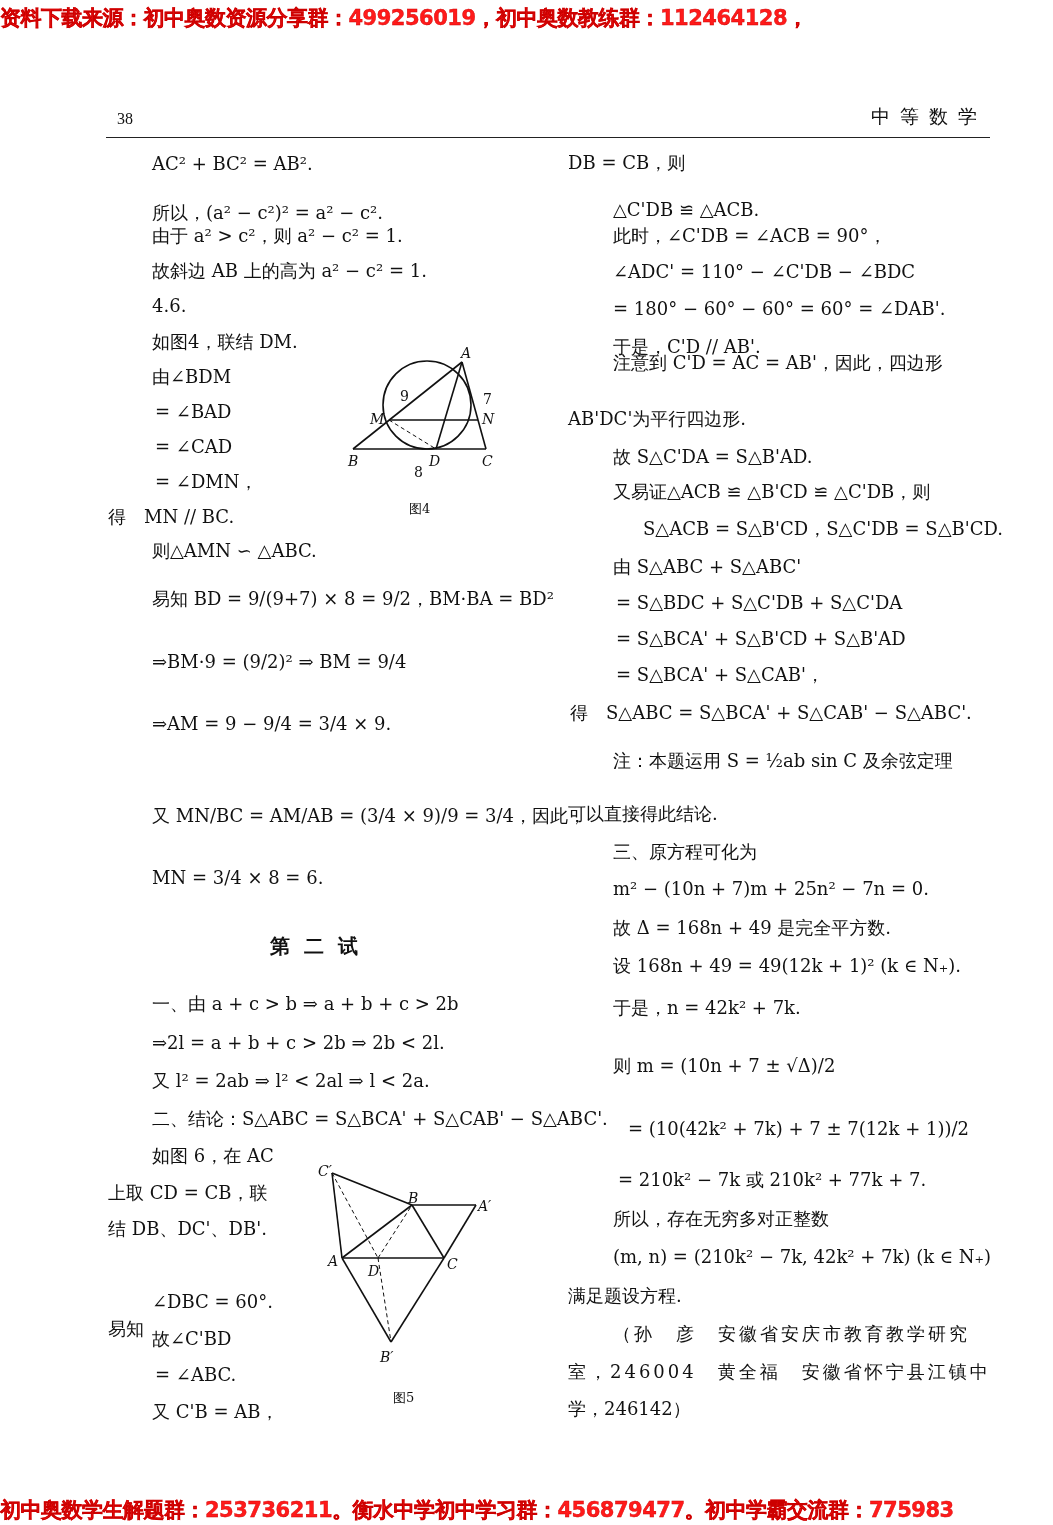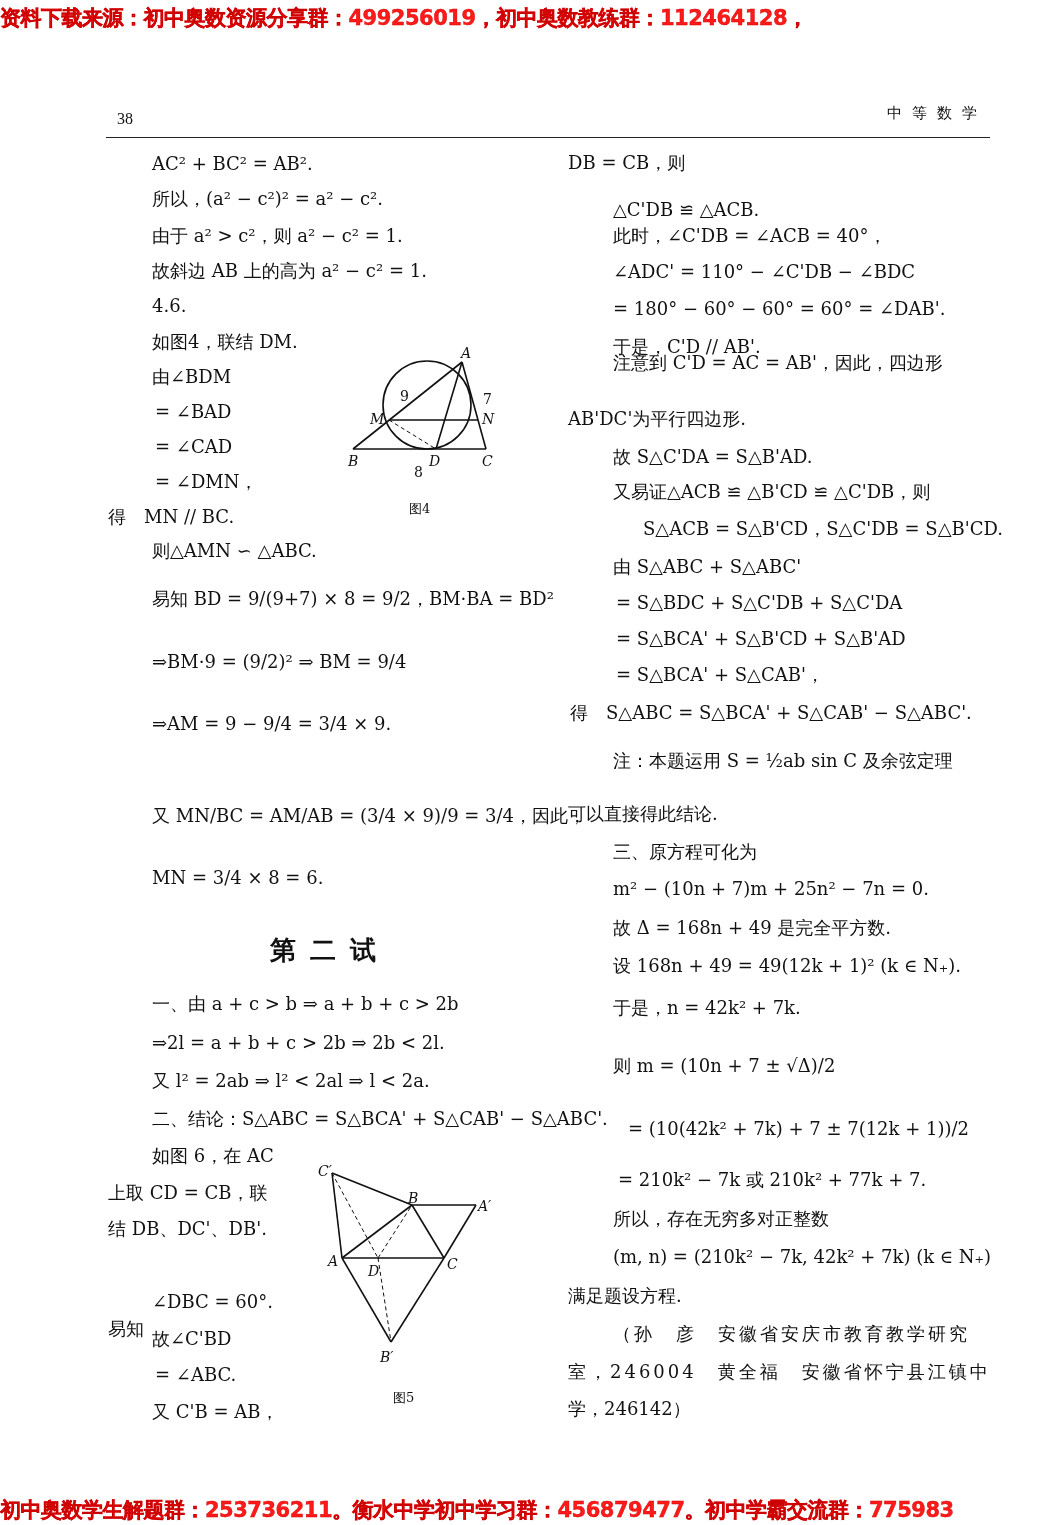--- a/index.html
+++ b/index.html
@@ -4,38 +4,38 @@
 <style>
   html,body{margin:0;padding:0;}
   body{width:1053px;height:1525px;background:#fff;position:relative;overflow:hidden;
        font-family:"DejaVu Serif","Liberation Serif",serif;color:#111;}
   .wm{position:absolute;left:0;font-family:"DejaVu Sans","Liberation Sans",sans-serif;
       font-weight:bold;color:#ff1a1a;font-size:21px;white-space:nowrap;letter-spacing:-0.5px;
       -webkit-text-stroke:0.4px #c00;}
   .wm-top{top:4px;}
   .wm-bottom{top:1496px;}
   .pagenum{position:absolute;left:117px;top:110px;font-size:16px;font-family:"Liberation Serif",serif;}
-  .journal{position:absolute;right:66px;top:104px;font-size:15px;letter-spacing:10px;}
+  .journal{position:absolute;right:66px;top:104px;font-size:19px;letter-spacing:10px;}
   .rule{position:absolute;left:106px;top:137px;width:884px;height:1px;background:#222;}
   .line{position:absolute;font-size:18px;white-space:nowrap;line-height:22px;}
-  .title{position:absolute;left:270px;top:933px;font-size:26px;font-weight:bold;letter-spacing:14px;font-family:"DejaVu Sans",sans-serif;}
+  .title{position:absolute;left:270px;top:933px;font-size:20px;font-weight:bold;letter-spacing:14px;font-family:"DejaVu Sans",sans-serif;}
   .caption{position:absolute;font-size:13px;}
   svg{position:absolute;left:0;top:0;}
 </style>
 </head>
 <body>
 
 <div class="wm wm-top">资料下载来源：初中奥数资源分享群：499256019，初中奥数教练群：112464128，</div>
 
 <div class="pagenum">38</div>
 <div class="journal">中等数学</div>
 <div class="rule"></div>
 
 <div class="line" style="left:152px;top:153px">AC² + BC² = AB².</div>
-<div class="line" style="left:152px;top:188px">所以，(a² − c²)² = a² − c².</div>
+<div class="line" style="left:152px;top:202px">所以，(a² − c²)² = a² − c².</div>
 <div class="line" style="left:152px;top:225px">由于 a² &gt; c²，则 a² − c² = 1.</div>
 <div class="line" style="left:152px;top:260px">故斜边 AB 上的高为 a² − c² = 1.</div>
 <div class="line" style="left:152px;top:295px;font-weight:normal">4.6.</div>
 <div class="line" style="left:152px;top:331px">如图4，联结 DM.</div>
 <div class="line" style="left:152px;top:366px">由∠BDM</div>
 <div class="line" style="left:155px;top:401px">= ∠BAD</div>
 <div class="line" style="left:155px;top:436px">= ∠CAD</div>
 <div class="line" style="left:155px;top:471px">= ∠DMN，</div>
 <div class="line" style="left:108px;top:506px">得　MN // BC.</div>
 <div class="line" style="left:152px;top:540px">则△AMN ∽ △ABC.</div>
@@ -55,21 +55,21 @@
 <div class="line" style="left:108px;top:1182px">上取 CD = CB，联</div>
 <div class="line" style="left:108px;top:1218px">结 DB、DC'、DB'.</div>
 <div class="line" style="left:108px;top:1318px">易知</div>
 <div class="line" style="left:152px;top:1291px">∠DBC = 60°.</div>
 <div class="line" style="left:152px;top:1328px">故∠C'BD</div>
 <div class="line" style="left:155px;top:1364px">= ∠ABC.</div>
 <div class="line" style="left:152px;top:1401px">又 C'B = AB，</div>
 
 <div class="line" style="left:568px;top:152px">DB = CB，则</div>
 <div class="line" style="left:613px;top:199px">△C'DB ≌ △ACB.</div>
-<div class="line" style="left:613px;top:225px">此时，∠C'DB = ∠ACB = 40°，</div>
+<div class="line" style="left:613px;top:225px">此时，∠C'DB = ∠ACB = 90°，</div>
 <div class="line" style="left:613px;top:261px">∠ADC' = 110° − ∠C'DB − ∠BDC</div>
 <div class="line" style="left:613px;top:298px">= 180° − 60° − 60° = 60° = ∠DAB'.</div>
 <div class="line" style="left:613px;top:336px">于是，C'D // AB'.</div>
 <div class="line" style="left:613px;top:352px">注意到 C'D = AC = AB'，因此，四边形</div>
 <div class="line" style="left:568px;top:408px">AB'DC'为平行四边形.</div>
 <div class="line" style="left:613px;top:446px">故 S△C'DA = S△B'AD.</div>
 <div class="line" style="left:613px;top:481px">又易证△ACB ≌ △B'CD ≌ △C'DB，则</div>
 <div class="line" style="left:643px;top:518px">S△ACB = S△B'CD，S△C'DB = S△B'CD.</div>
 <div class="line" style="left:613px;top:556px">由 S△ABC + S△ABC'</div>
 <div class="line" style="left:616px;top:592px">= S△BDC + S△C'DB + S△C'DA</div>

